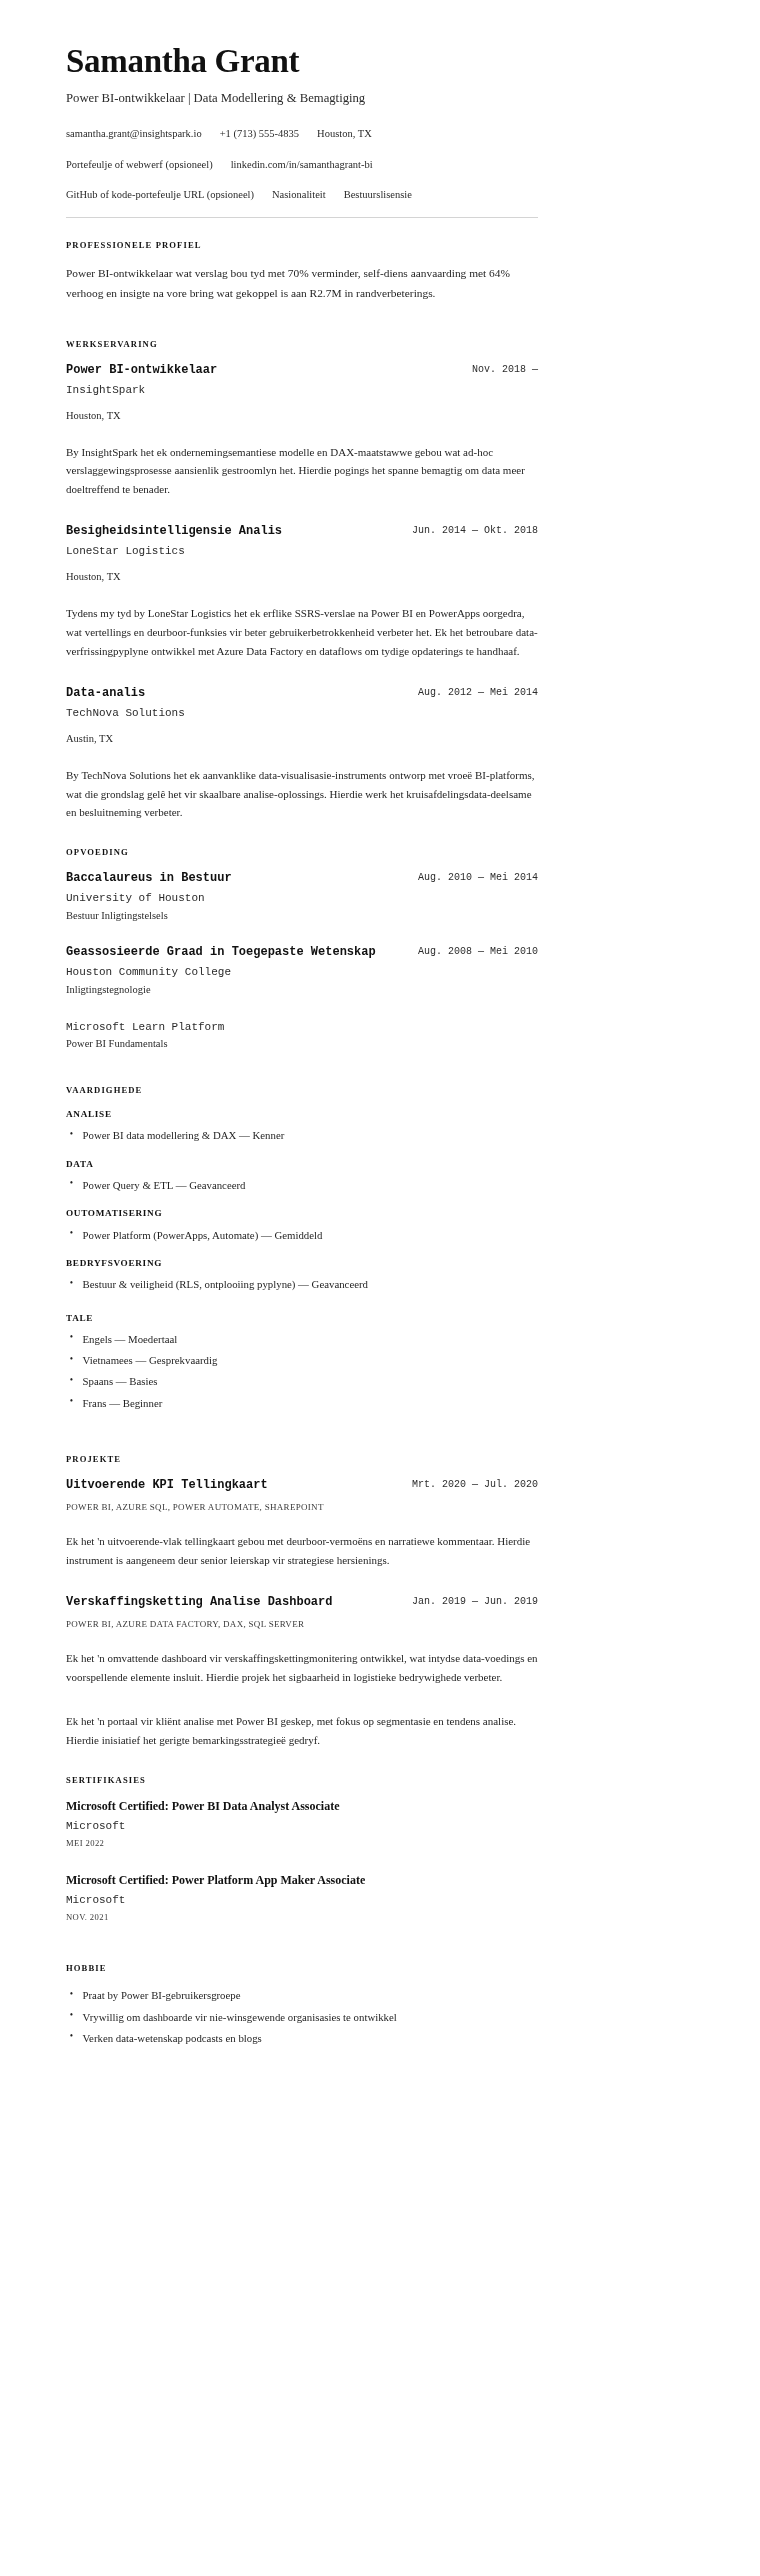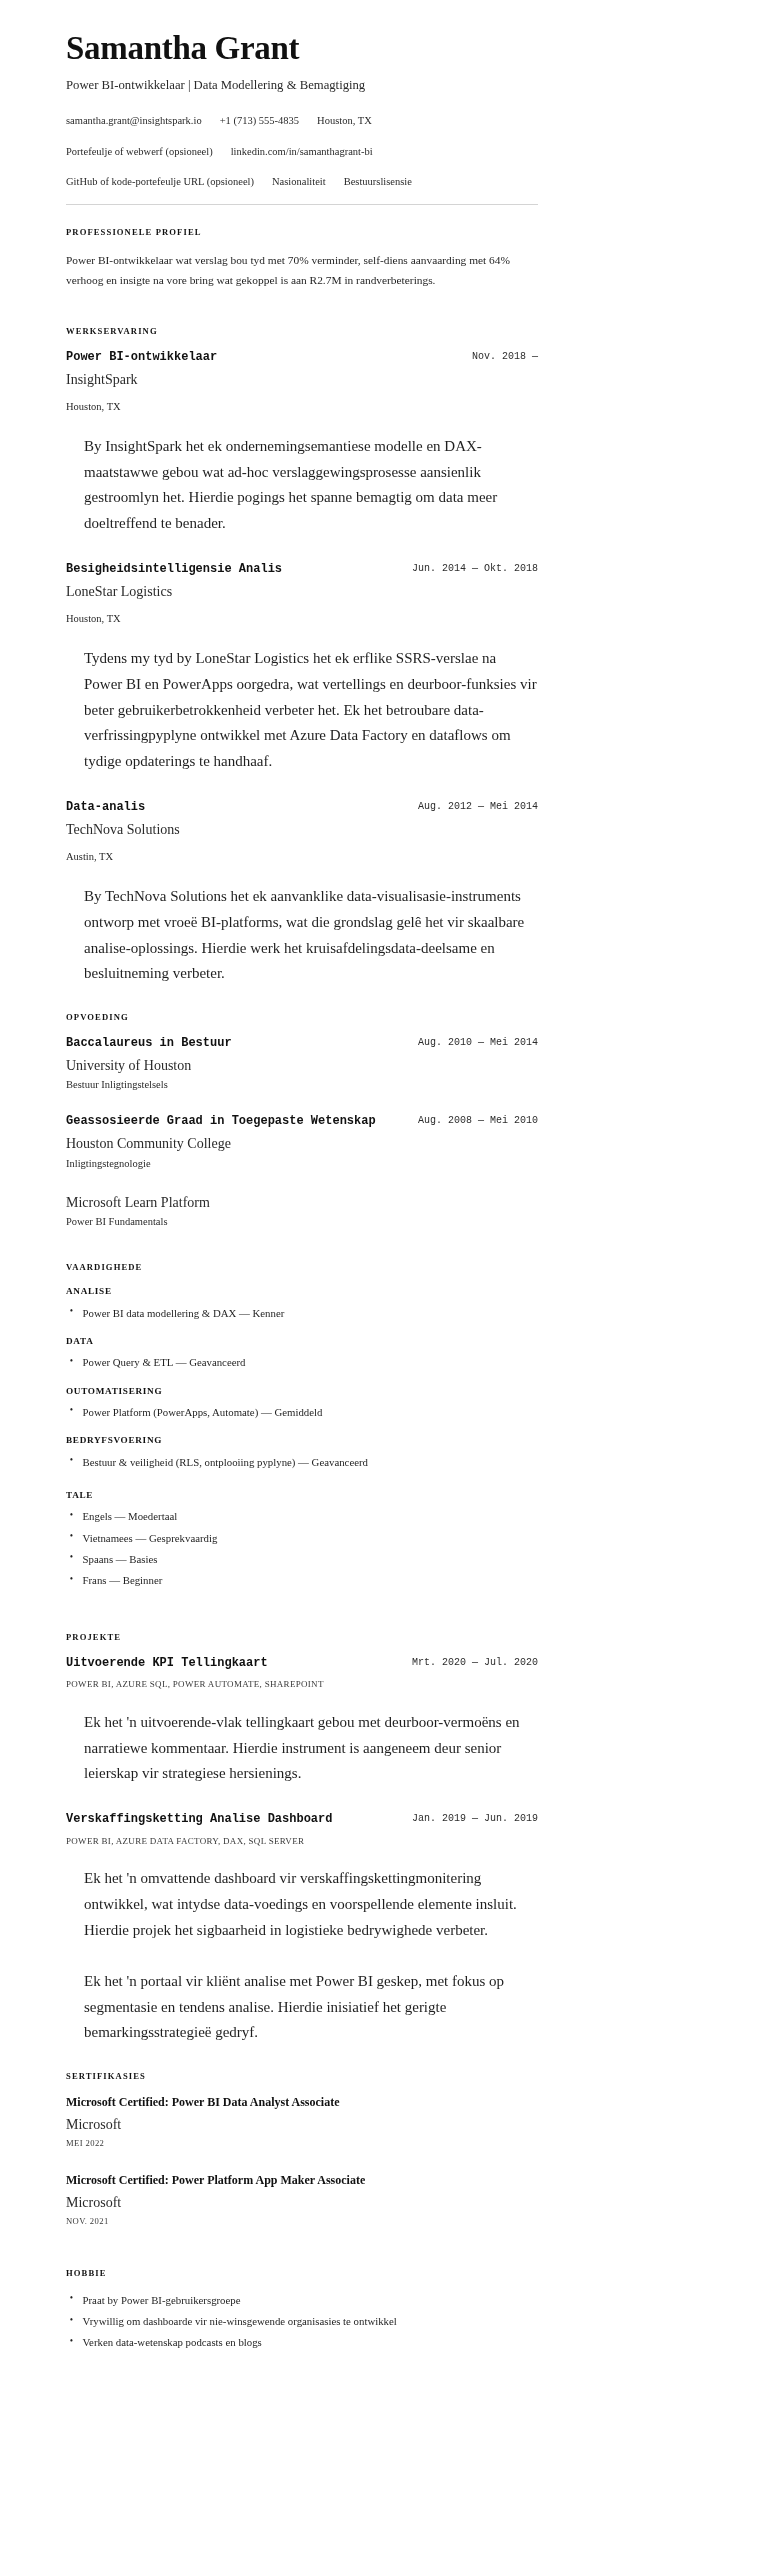--- a/index.html
+++ b/index.html
@@ -10,21 +10,21 @@
   }
   body {
     width: 760px;
     font-family: "Liberation Serif", "DejaVu Serif", serif;
     color: #1a1a1a;
     -webkit-font-smoothing: antialiased;
   }
   .page {
     width: 604px;
     box-sizing: border-box;
-    padding: 31px 66px 44px 66px;
+    padding: 44px 66px 44px 66px;
     background: #ffffff;
   }
 
   
   .cv-name {
     font-size: 33px;
     font-weight: bold;
     letter-spacing: -0.3px;
     line-height: 1.08;
     margin: 0 0 10px 0;
@@ -88,24 +88,25 @@
     margin: 0;
   }
   .entry-dates {
     font-size: 10px;
     color: #2c2c2c;
     white-space: nowrap;
     line-height: 1.3;
     flex: 0 0 auto;
   }
   .entry-org {
-    font-size: 14px;
+    font-size: 11px;
     color: #2a2a2a;
     margin: 4.4px 0 0 0;
     line-height: 1.4;
+    font-family: Liberation Mono, monospace;
   }
   .entry-loc {
     font-size: 10.5px;
     color: #2a2a2a;
     margin: 10.8px 0 0 0;
     line-height: 1.4;
   }
   .entry-meta {
     font-size: 10.5px;
     color: #2a2a2a;
@@ -122,24 +123,24 @@
   }
   .entry-date-small {
     font-size: 8.6px;
     letter-spacing: 0.4px;
     text-transform: uppercase;
     color: #3a3a3a;
     margin: 2.5px 0 0 0;
     line-height: 1.4;
   }
   .entry-desc {
-    font-size: 15px;
+    font-size: 11px;
     line-height: 1.72;
     color: #1f1f1f;
-    margin: 19px 0 25px 18px;
+    margin: 19px 0 25px 0;
   }
 
   
   .skill-group { margin-bottom: 14px; }
   .skill-group-name {
     font-size: 9.2px;
     font-weight: bold;
     letter-spacing: 0.7px;
     text-transform: uppercase;
     color: #111111;

